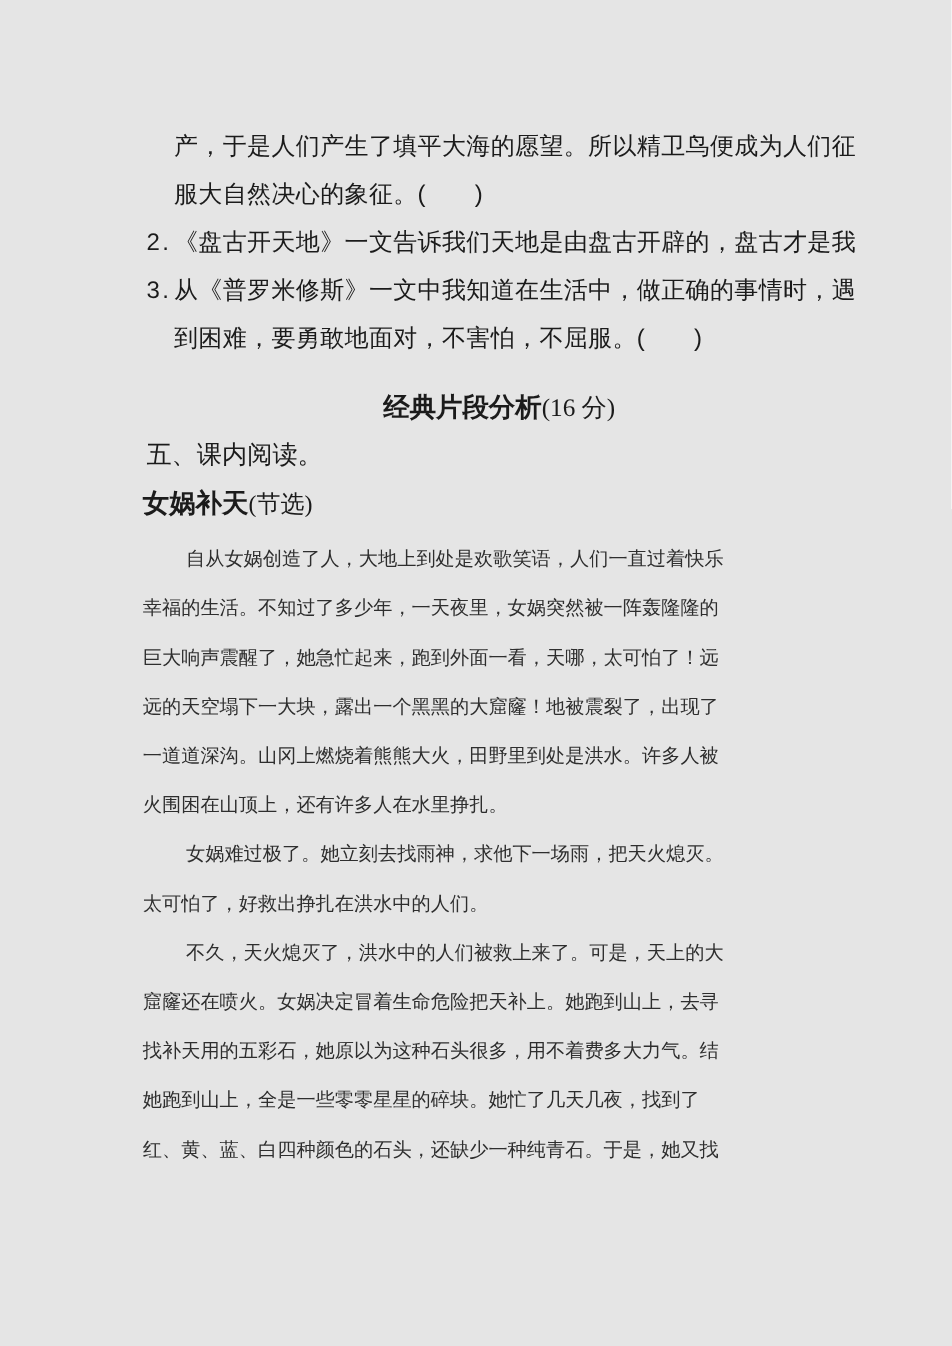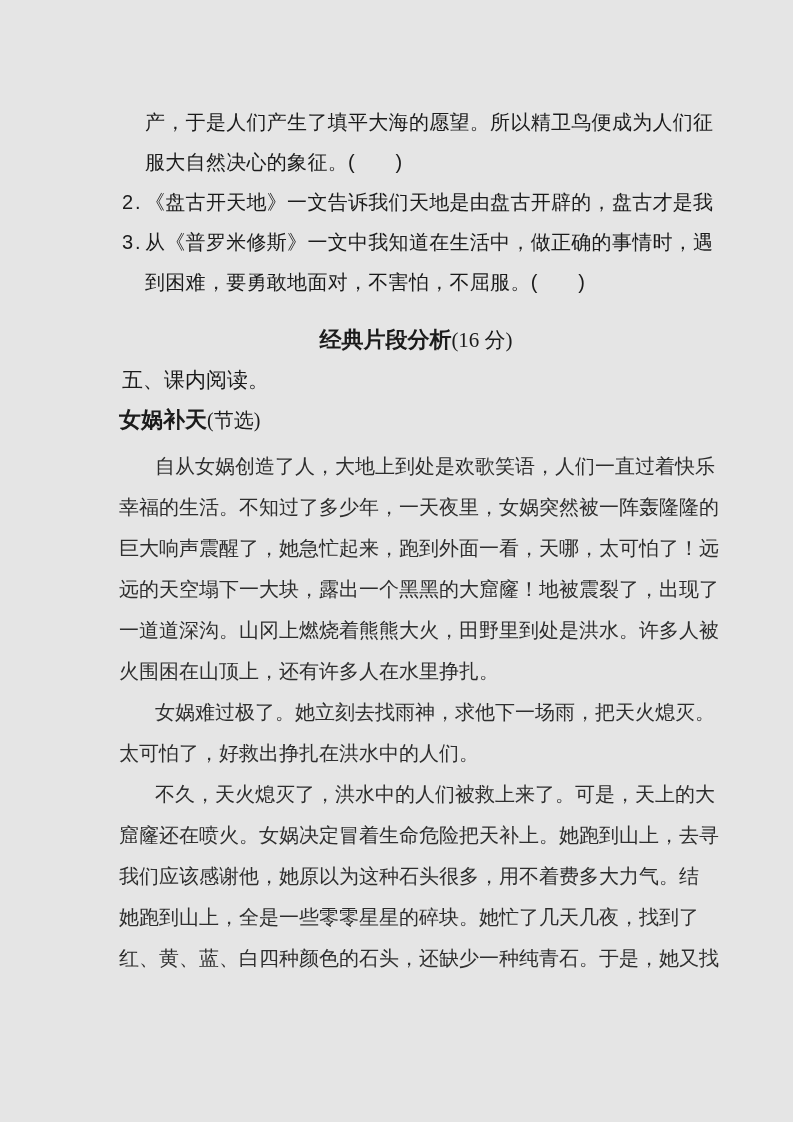--- a/index.html
+++ b/index.html
@@ -73,21 +73,21 @@
   }
   .passage-title .note {
     font-size: 20px;
     font-weight: normal;
     font-family: "Liberation Serif", serif;
   }
   
   .passage {
     margin-top: 6px;
     font-family: "Liberation Serif", serif;
-    font-size: 20px;
+    font-size: 16px;
     color: #2e2e2e;
     font-weight: normal;
   }
   .p-line {
     height: 41px;
     line-height: 41px;
     white-space: nowrap;
   }
   .p-line.indent {
     text-indent: 36px;
@@ -134,18 +134,18 @@
     <div class="p-line indent">自从女娲创造了人，大地上到处是欢歌笑语，人们一直过着快乐</div>
     <div class="p-line">幸福的生活。不知过了多少年，一天夜里，女娲突然被一阵轰隆隆的</div>
     <div class="p-line">巨大响声震醒了，她急忙起来，跑到外面一看，天哪，太可怕了！远</div>
     <div class="p-line">远的天空塌下一大块，露出一个黑黑的大窟窿！地被震裂了，出现了</div>
     <div class="p-line">一道道深沟。山冈上燃烧着熊熊大火，田野里到处是洪水。许多人被</div>
     <div class="p-line">火围困在山顶上，还有许多人在水里挣扎。</div>
     <div class="p-line indent">女娲难过极了。她立刻去找雨神，求他下一场雨，把天火熄灭。</div>
     <div class="p-line">太可怕了，好救出挣扎在洪水中的人们。</div>
     <div class="p-line indent">不久，天火熄灭了，洪水中的人们被救上来了。可是，天上的大</div>
     <div class="p-line">窟窿还在喷火。女娲决定冒着生命危险把天补上。她跑到山上，去寻</div>
-    <div class="p-line">我们应该感谢他，她原以为这种石头很多，用不着费多大力气。结</div>
+    <div class="p-line">找补天用的五彩石，她原以为这种石头很多，用不着费多大力气。结</div>
     <div class="p-line">她跑到山上，全是一些零零星星的碎块。她忙了几天几夜，找到了</div>
     <div class="p-line">红、黄、蓝、白四种颜色的石头，还缺少一种纯青石。于是，她又找</div>
   </div>
 
 </div>
 
 </body></html>

